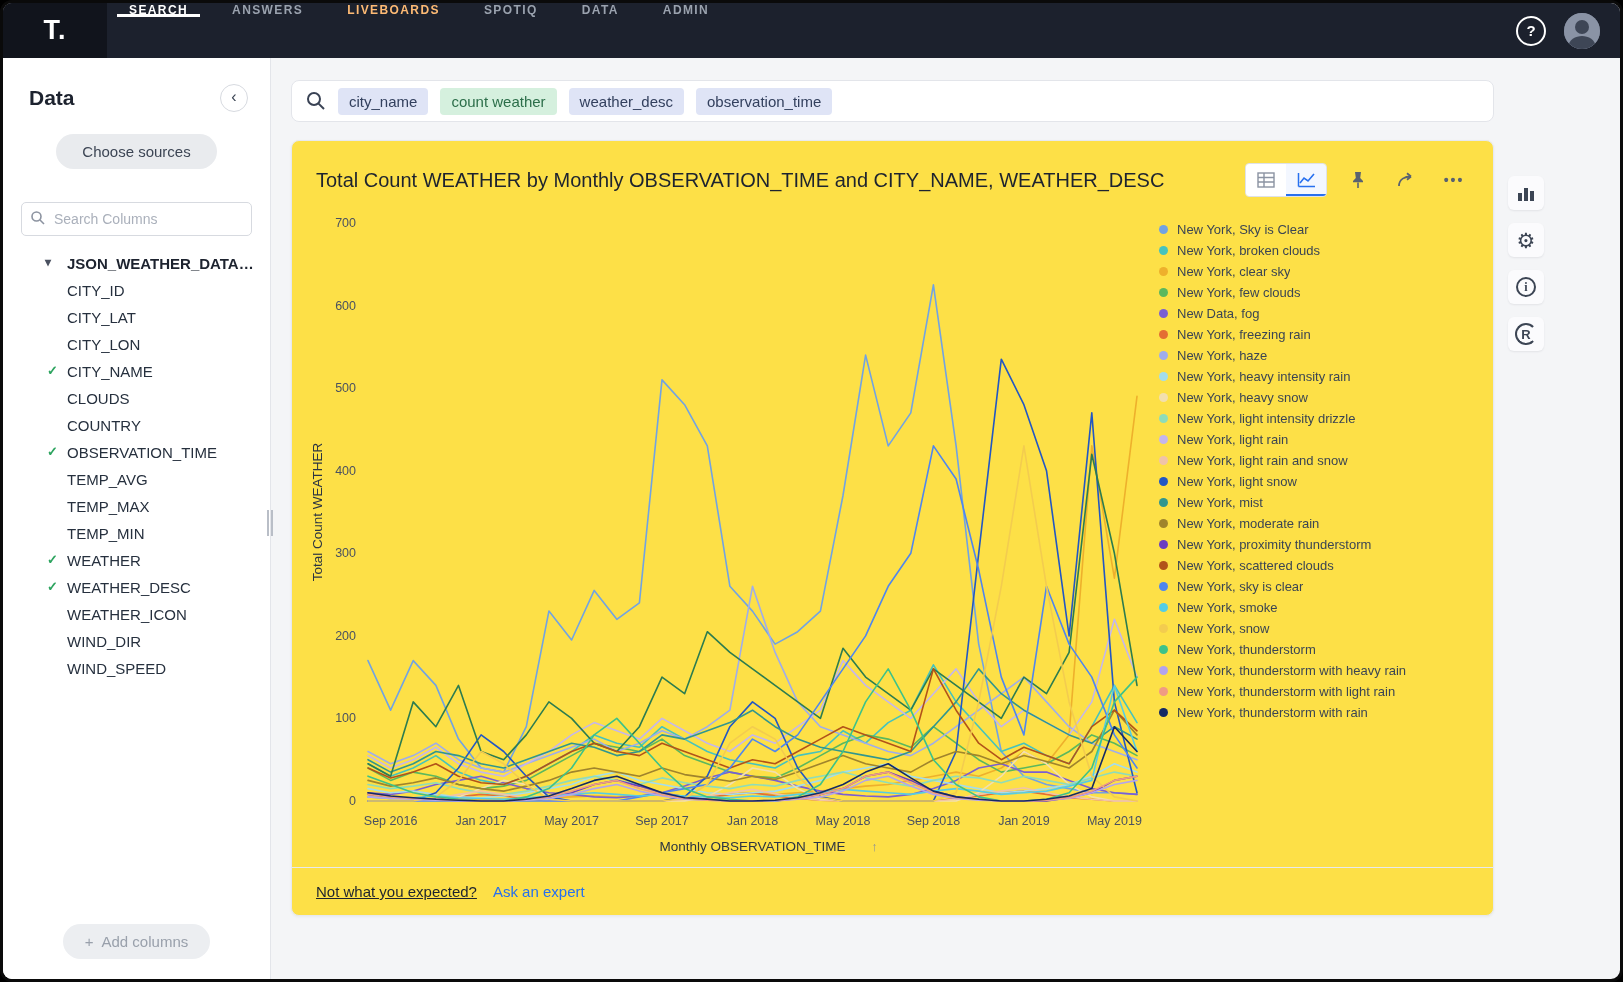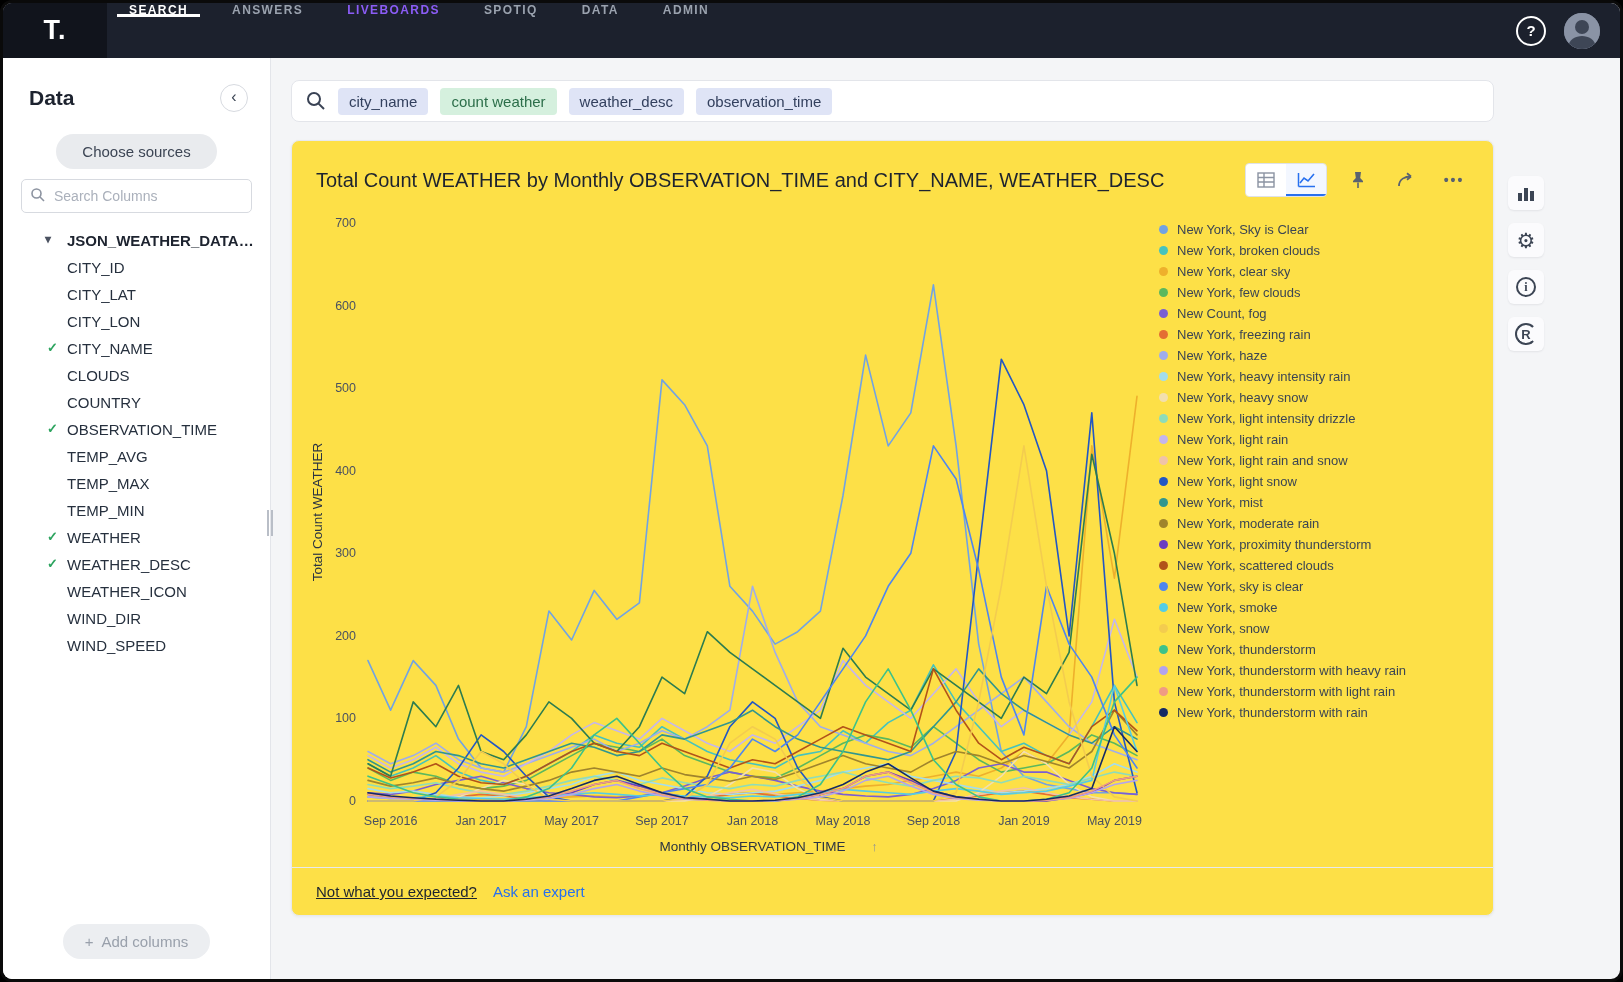--- a/index.html
+++ b/index.html
@@ -10,21 +10,21 @@
 
   
   .navbar { height:55px; background:#1c212d; display:flex; align-items:stretch; flex:0 0 auto; }
   .logo { width:104px; display:flex; align-items:center; justify-content:center; background:#11141c;
           color:#fff; font-size:27px; font-weight:bold; letter-spacing:1px; }
   .nav-items { display:flex; align-items:flex-start; }
   .nav-item { display:flex; align-items:center; padding:0 22px; color:#9aa2ae; font-size:12px;
               font-weight:bold; letter-spacing:1.4px; cursor:pointer; position:relative; }
   .nav-item.active { color:#ffffff; }
   .nav-item.active::after { content:""; position:absolute; left:10px; right:10px; bottom:0; height:3px; background:#fff; }
-  .nav-item.pill { color:#8b5cf6; }
+  .nav-item.pill { color:#fdba74; }
   .nav-item.pill::before { content:""; position:absolute; left:4px; right:4px; top:11px; bottom:11px;
                            background:#3e4554; border-radius:4px; z-index:0; }
   .nav-item span { position:relative; z-index:1; }
   .nav-right { margin-left:auto; display:flex; align-items:center; gap:18px; padding-right:20px; }
   .help-btn { width:30px; height:30px; border:2px solid #fff; border-radius:50%; color:#fff; font-weight:bold;
               font-size:15px; display:flex; align-items:center; justify-content:center; cursor:pointer; }
   .avatar { width:36px; height:36px; border-radius:50%; overflow:hidden; background:#6b7486; cursor:pointer; position:relative; }
   .avatar svg { position:absolute; left:0; top:0; }
 
   
@@ -33,21 +33,21 @@
   
   .sidebar { width:268px; background:#fff; border-right:1px solid #e3e5ea; display:flex; flex-direction:column;
              position:relative; flex:0 0 auto; }
   .sidebar-header { display:flex; align-items:center; justify-content:space-between; padding:26px 22px 18px 26px; }
   .sidebar-title { font-size:21px; font-weight:bold; color:#1d232f; }
   .collapse-btn { width:28px; height:28px; border:1px solid #d7dae0; border-radius:50%; background:#fff;
                   color:#3c4554; font-size:16px; display:flex; align-items:center; justify-content:center;
                   cursor:pointer; padding-bottom:2px; }
   .choose-sources { margin:4px auto 6px; background:#e9ebee; border:none; border-radius:18px; padding:9px 26px;
                     font-size:15px; color:#3c4554; cursor:pointer; font-family:inherit; }
-  .col-search { margin:4px 18px 6px; position:relative; }
+  .col-search { margin:27px 18px 6px; position:relative; }
   .col-search input { width:100%; height:34px; border:1px solid #d7dae0; border-radius:5px; padding:0 10px 0 32px;
                       font-size:14px; color:#3c4554; font-family:inherit; }
   .col-search input::placeholder { color:#aab0bb; }
   .col-search .mag { position:absolute; left:9px; top:8px; }
   .col-scroll { flex:1; overflow:auto; padding:8px 0 8px 0; }
   .tree-root { position:relative; padding:5px 12px 5px 64px; font-size:15px; font-weight:bold; color:#1d232f;
                white-space:nowrap; overflow:hidden; text-overflow:ellipsis; cursor:pointer; }
   .tree-root .caret { position:absolute; left:42px; top:5px; color:#4a5160; font-size:12px; }
   .col-item { position:relative; padding:5px 12px 5px 64px; font-size:15px; color:#26303e; cursor:pointer; }
   .col-item .check { position:absolute; left:44px; top:5px; color:#2da45f; font-weight:bold; font-size:13px; }
@@ -383,21 +383,21 @@
                   <span class="legend-label">New York, clear sky</span>
                 </div>
 
                 <div class="legend-item">
                   <span class="dot" style="background-color: rgb(91, 184, 93);"></span>
                   <span class="legend-label">New York, few clouds</span>
                 </div>
 
                 <div class="legend-item">
                   <span class="dot" style="background-color: rgb(123, 95, 210);"></span>
-                  <span class="legend-label">New Count, fog</span>
+                  <span class="legend-label">New Data, fog</span>
                 </div>
 
                 <div class="legend-item">
                   <span class="dot" style="background-color: rgb(228, 110, 51);"></span>
                   <span class="legend-label">New York, freezing rain</span>
                 </div>
 
                 <div class="legend-item">
                   <span class="dot" style="background-color: rgb(159, 173, 235);"></span>
                   <span class="legend-label">New York, haze</span>

